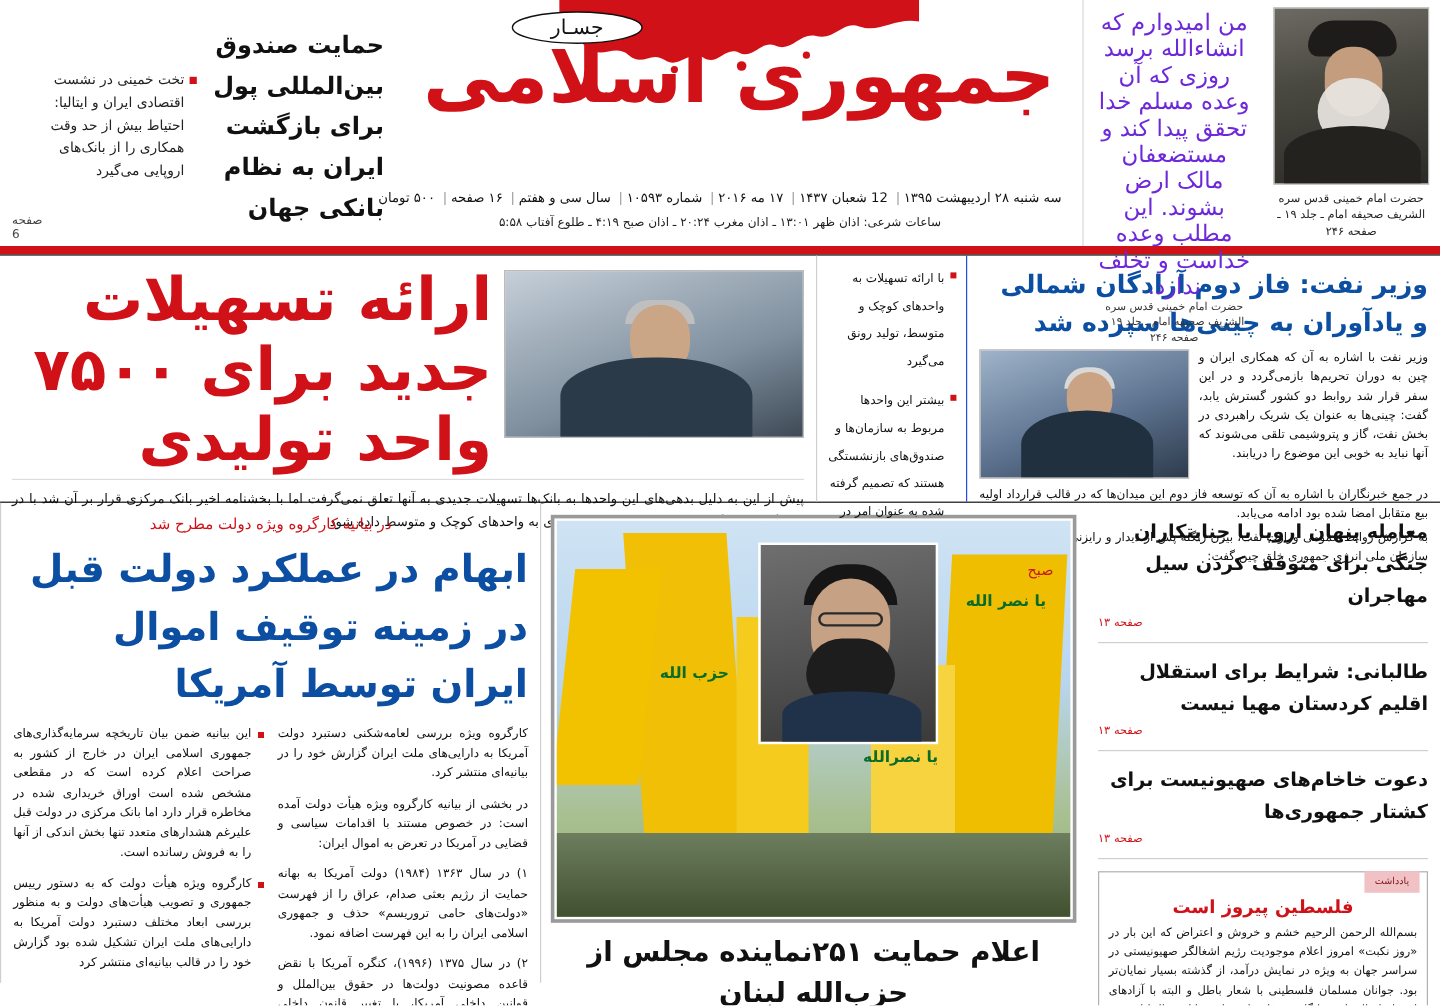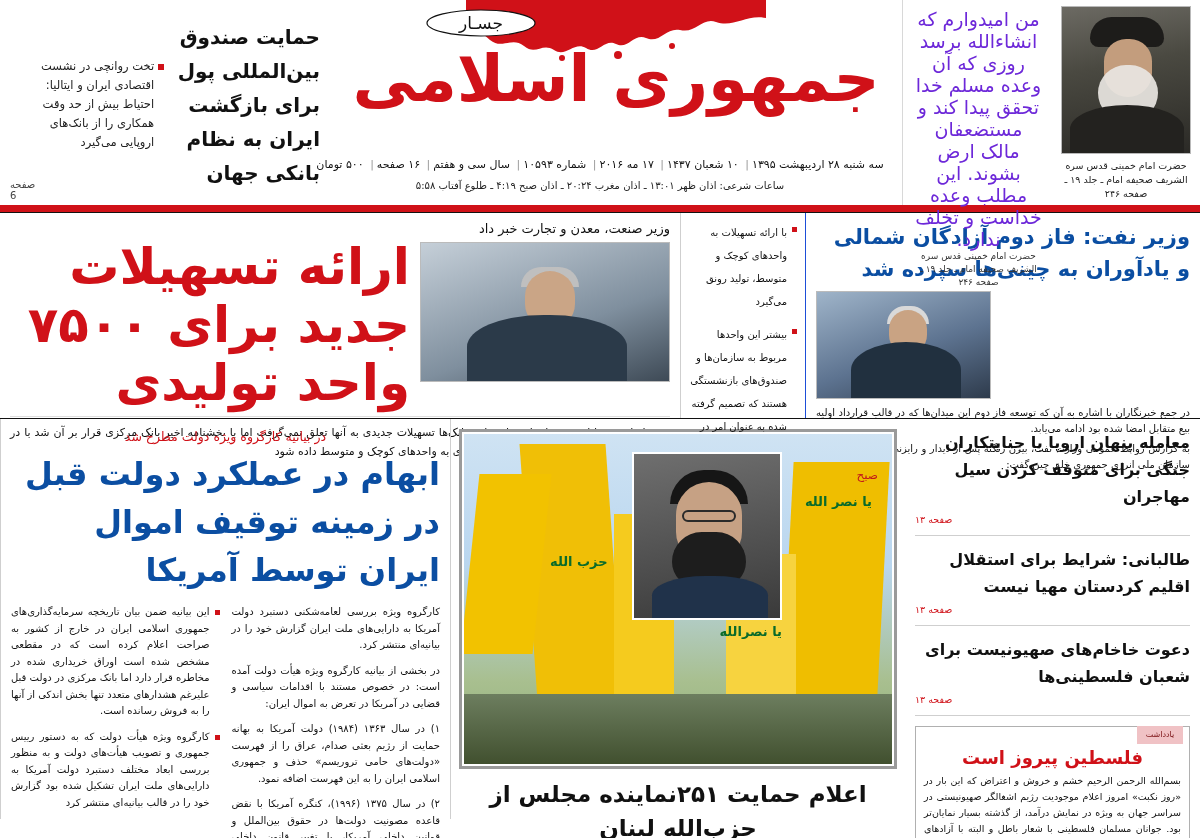--- a/index.html
+++ b/index.html
@@ -83,21 +83,21 @@
   .logo-tag {
     position: absolute; top: 8px; left: 96px;
     width: 110px; height: 30px;
   }
   .logo-tag .tag-text {
     position: absolute; inset: 0;
     display: flex; align-items: center; justify-content: center;
     font-size: 17px; color: #111; letter-spacing: 3px; direction: rtl;
   }
   .paper-name {
-    margin-top: 39px;
+    margin-top: 24px;
     font-size: 64px; line-height: 1.25;
     color: #d01118;
     font-family: "DejaVu Sans", "Liberation Sans", sans-serif;
     font-weight: bold;
     direction: rtl;
     text-align: right;
     text-shadow: 0 1px 0 #fff;
   }
   .top-right-head {
     order: 0;
@@ -229,34 +229,34 @@
   .b3-left { flex: 1; padding: 10px 10px 4px 10px; }
   .brief { padding-bottom: 10px; border-bottom: 1px solid #cfcfcf; margin-bottom: 10px; }
   .brief:last-of-type { border-bottom: none; }
   .brief-head { font-size: 16px; line-height: 27px; color: #111; font-weight: bold; direction: rtl; text-align: right; }
   .brief-page { font-size: 9.5px; color: #d01118; direction: rtl; text-align: left; margin-top: 4px; }
   .ed-box { border: 1px solid #b0b0b0; padding: 6px 8px; position: relative; }
   .ed-tag {
     position: absolute; right: 6px; top: -1px; width: 46px; height: 18px;
     background: #f0c2c5; font-size: 8px; color: #7a1114; text-align: center; line-height: 18px; direction: rtl;
   }
-  .ed-title { font-size: 18px; color: #d01118; font-weight: bold; text-align: center; direction: rtl; margin-top: 14px; }
+  .ed-title { font-size: 15px; color: #d01118; font-weight: bold; text-align: center; direction: rtl; margin-top: 14px; }
   .ed-body { font-size: 9.5px; line-height: 16px; color: #111; direction: rtl; text-align: justify; margin-top: 5px; }
 </style>
 </head>
 <body>
 
 <div class="page">
 
   <div class="masthead">
 
     <div class="top-right-head">
       <div class="trh-title">حمایت صندوق بین‌المللی پول برای بازگشت ایران به نظام بانکی جهان</div>
       <div class="trh-rule"></div>
-      <div class="trh-sub">تخت روانچی در نشست اقتصادی ایران و ایتالیا: احتیاط بیش از حد وقت همکاری را از بانک‌های اروپایی می‌گیرد</div>
+      <div class="trh-sub">تخت خمینی در نشست اقتصادی ایران و ایتالیا: احتیاط بیش از حد وقت همکاری را از بانک‌های اروپایی می‌گیرد</div>
       <div class="trh-page">صفحه 6</div>
     </div>
 
     <div class="title-block">
       <svg class="blood" viewBox="0 0 300 62">
         <path d="M0,0 H300 V18 C280,14 268,28 250,22 C236,17 230,34 214,30 C200,27 194,44 180,38 C168,33 162,50 150,44 C138,38 132,56 120,48 C108,41 100,58 88,50 C76,42 70,56 58,46 C46,36 36,50 24,40 C14,32 8,26 0,28 Z" fill="#d01118"></path>
         <circle cx="152" cy="55" r="4" fill="#d01118"></circle>
         <circle cx="96" cy="58" r="3" fill="#d01118"></circle>
         <circle cx="206" cy="46" r="3" fill="#d01118"></circle>
       </svg>
@@ -281,37 +281,36 @@
           <div class="face"></div>
           <div class="beard"></div>
           <div class="robe"></div>
       </div>
       <div class="portrait-caption">حضرت امام خمینی قدس سره الشریف
 صحیفه امام ـ جلد ۱۹ ـ صفحه ۲۴۶</div>
     </div>
 
     <div class="dateline">
       <span>سه شنبه ۲۸ اردیبهشت ۱۳۹۵</span><span class="sep">|</span>
-      <span>۱۰ شعبان ۱۴۳۷</span><span class="sep">|</span>
+      <span>12 شعبان ۱۴۳۷</span><span class="sep">|</span>
       <span>۱۷ مه ۲۰۱۶</span><span class="sep">|</span>
       <span>شماره ۱۰۵۹۳</span><span class="sep">|</span>
       <span>سال سی و هفتم</span><span class="sep">|</span>
       <span>۱۶ صفحه</span><span class="sep">|</span>
       <span>۵۰۰ تومان</span>
     </div>
     <div class="timesline">ساعات شرعی: اذان ظهر ۱۳:۰۱ ـ اذان مغرب ۲۰:۲۴ ـ اذان صبح ۴:۱۹ ـ طلوع آفتاب ۵:۵۸</div>
   </div>
 
   <div class="red-bar"></div>
   <div class="thin-rule"></div>
 
   <div class="band2">
 
     <div class="b2-right">
-      <div class="kicker">وزیر صنعت، معدن و تجارت خبر داد</div>
       <div class="b2-main">
         <div class="b2-main-head">ارائه تسهیلات جدید برای ۷۵۰۰ واحد تولیدی</div>
         <div class="b2-main-photo">
           <div class="hair"></div>
             <div class="head2"></div>
             <div class="suit"></div>
         </div>
       </div>
       <div class="b2-lead">پیش از این به دلیل بدهی‌های این واحدها به بانک‌ها تسهیلات جدیدی به آنها تعلق نمی‌گرفت اما با بخشنامه اخیر بانک مرکزی قرار بر آن شد با در نظر گرفتن کارگروه‌های استانی تسهیلات جدیدی به واحدهای کوچک و متوسط داده شود</div>
     </div>
@@ -323,20 +322,21 @@
     </div>
 
     <div class="b2-left">
       <div class="b2-head">وزیر نفت: فاز دوم آزادگان شمالی و یادآوران به چینی‌ها سپرده شد</div>
       <div class="b2-body">
         <div class="b2-photo">
           <div class="hair"></div>
             <div class="head2"></div>
             <div class="suit"></div>
         </div>
+        <div class="b2-text">وزیر نفت با اشاره به آن که همکاری ایران و چین به دوران تحریم‌ها بازمی‌گردد و در این سفر قرار شد روابط دو کشور گسترش یابد، گفت: چینی‌ها به عنوان یک شریک راهبردی در بخش نفت، گاز و پتروشیمی تلقی می‌شوند که آنها نباید به خوبی این موضوع را دریابند.</div>
       </div>
       <div class="b2-text" style="margin-top:6px">در جمع خبرنگاران با اشاره به آن که توسعه فاز دوم این میدان‌ها که در قالب قرارداد اولیه بیع متقابل امضا شده بود ادامه می‌یابد.</div>
       <div class="b2-text" style="margin-top:4px">به گزارش روابط عمومی وزارت نفت، بیژن زنگنه پس از دیدار و رایزنی با ژینگ‌که، معاون سازمان ملی انرژی جمهوری خلق چین گفت:</div>
       <div class="pagelink">صفحه در صفحه ۱۵</div>
     </div>
   </div>
 
   <div class="thin-rule"></div>
 
   <div class="band3">
@@ -389,21 +389,21 @@
     <div class="b3-left">
       <div class="brief">
         <div class="brief-head">معامله پنهان اروپا با جنایتکاران جنگی برای متوقف کردن سیل مهاجران</div>
         <div class="brief-page">صفحه ۱۳</div>
       </div>
       <div class="brief">
         <div class="brief-head">طالبانی: شرایط برای استقلال اقلیم کردستان مهیا نیست</div>
         <div class="brief-page">صفحه ۱۳</div>
       </div>
       <div class="brief">
-        <div class="brief-head">دعوت خاخام‌های صهیونیست برای شعبان فلسطینی‌ها</div>
+        <div class="brief-head">دعوت خاخام‌های صهیونیست برای کشتار جمهوری‌ها</div>
         <div class="brief-page">صفحه ۱۳</div>
       </div>
       <div class="ed-box">
         <div class="ed-tag">یادداشت</div>
         <div class="ed-title">فلسطین پیروز است</div>
         <div class="ed-body">بسم‌الله الرحمن الرحیم
 خشم و خروش و اعتراض که این بار در «روز نکبت» امروز اعلام موجودیت رژیم اشغالگر صهیونیستی در سراسر جهان به ویژه در نمایش درآمد، از گذشته بسیار نمایان‌تر بود. جوانان مسلمان فلسطینی با شعار باطل و البته با آزادهای استوار از الجزایر و انگلیسی فلسطین را در نابلس، الجلیل، بیت لحم، رام الله، الخلیل و غزه و انتفاضه و ادامه راه گرفته‌اند که صهیونیست‌ها و نیروهای</div>
       </div>
     </div>
   </div>

